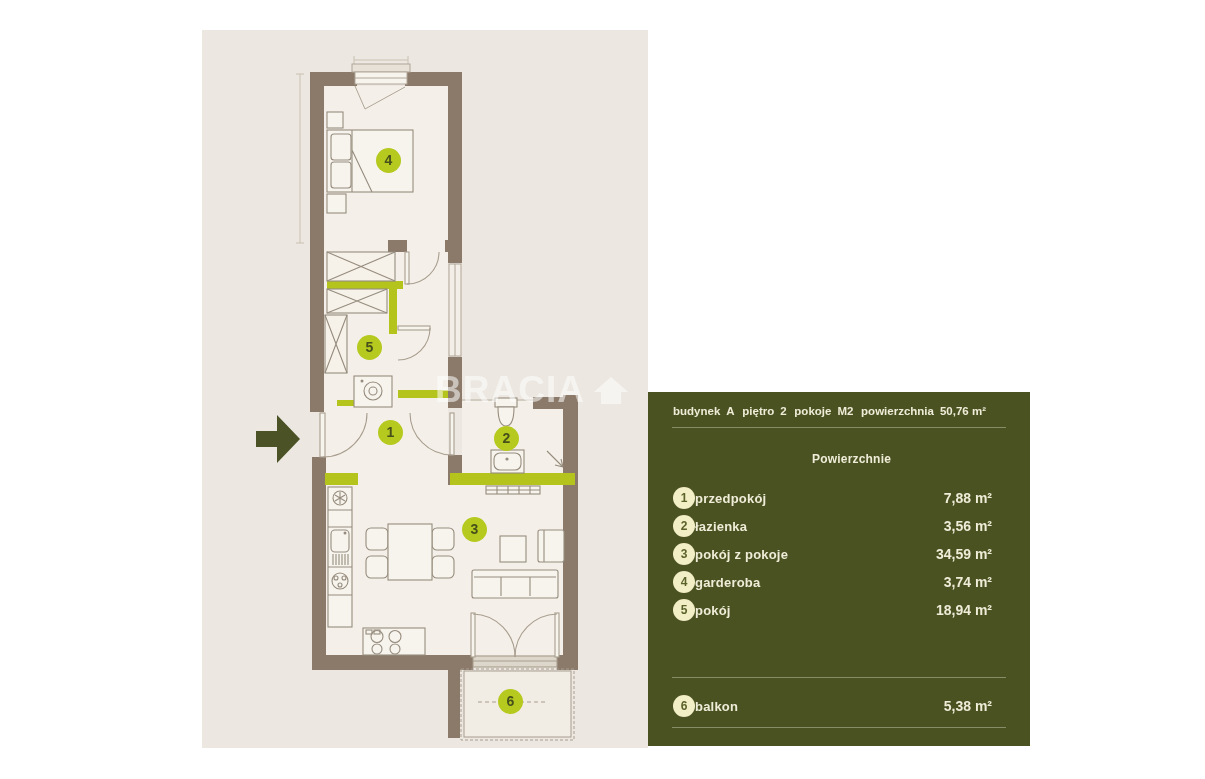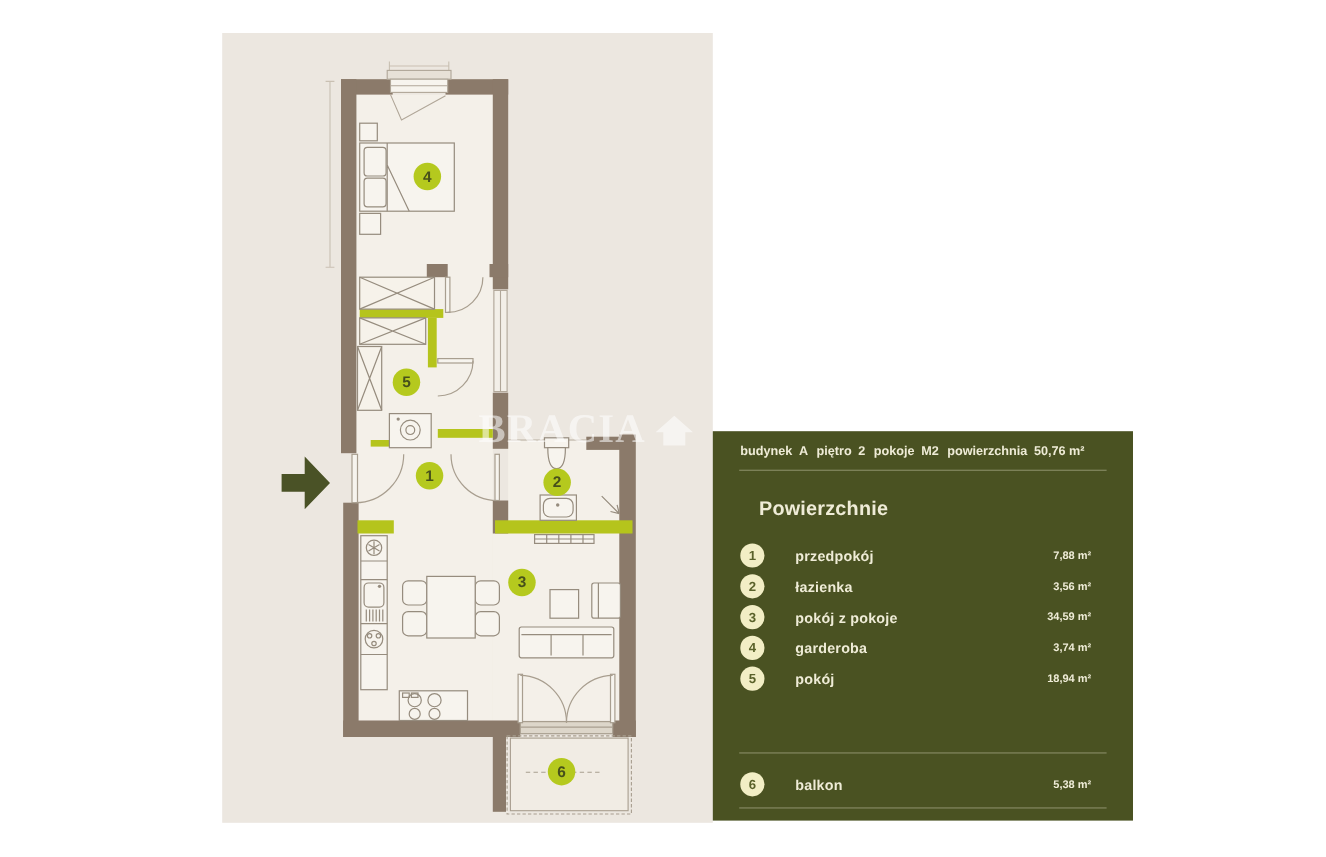--- a/index.html
+++ b/index.html
@@ -15,35 +15,35 @@
     text-align:center;}
 
   
   .panel{position:absolute;left:648px;top:392px;width:382px;height:354px;
     background:#4a5222;color:#efecd7;}
   .panel-header{display:flex;justify-content:space-between;align-items:baseline;
     padding:13px 44px 0 25px;font-size:11.5px;font-weight:bold;}
   .ph{white-space:nowrap;}
   .ph .hv{margin-left:6px;}
   .sep{height:1px;background:rgba(240,236,215,.38);margin:10px 24px 0 24px;}
-  .section-title{margin:24px 0 0 42px;font-size:18px;font-weight:bold;letter-spacing:.2px;}
+  .section-title{margin:24px 0 0 25px;font-size:12px;font-weight:bold;letter-spacing:.2px;text-align:center;}
   .rooms{margin-top:18px;}
   .room-row{display:flex;align-items:center;height:28px;padding:0 38px 0 25px;}
   .badge-sm{flex:0 0 22px;width:22px;height:22px;border-radius:50%;background:#f2eec5;
     color:#5a622a;font-weight:bold;font-size:12px;line-height:22px;text-align:center;}
-  .room-name{margin-left:28px;font-size:13px;font-weight:bold;letter-spacing:.2px;}
-  .room-area{margin-left:auto;font-size:10px;font-weight:bold;}
+  .room-name{font-size:13px;font-weight:bold;letter-spacing:.2px;}
+  .room-area{margin-left:auto;font-size:14px;font-weight:bold;}
   .sep-mid{margin-top:53px;}
   .row-extra{margin-top:14px;}
   .sep-bot{margin-top:7px;}
 
   
   .watermark{position:absolute;left:435px;top:369px;display:flex;align-items:center;
     gap:9px;font-size:37px;font-weight:bold;letter-spacing:1px;
-    color:rgba(255,255,255,.55);pointer-events:none;white-space:nowrap;z-index:5;font-family:Liberation Serif, serif;}
+    color:rgba(255,255,255,.55);pointer-events:none;white-space:nowrap;z-index:5;}
 </style>
 </head>
 <body>
 
 <div class="stage">
 
   <div class="plan">
     <svg class="plansvg" width="446" height="718" viewBox="0 0 446 718">
 
       <g fill="#f4f0e9">

